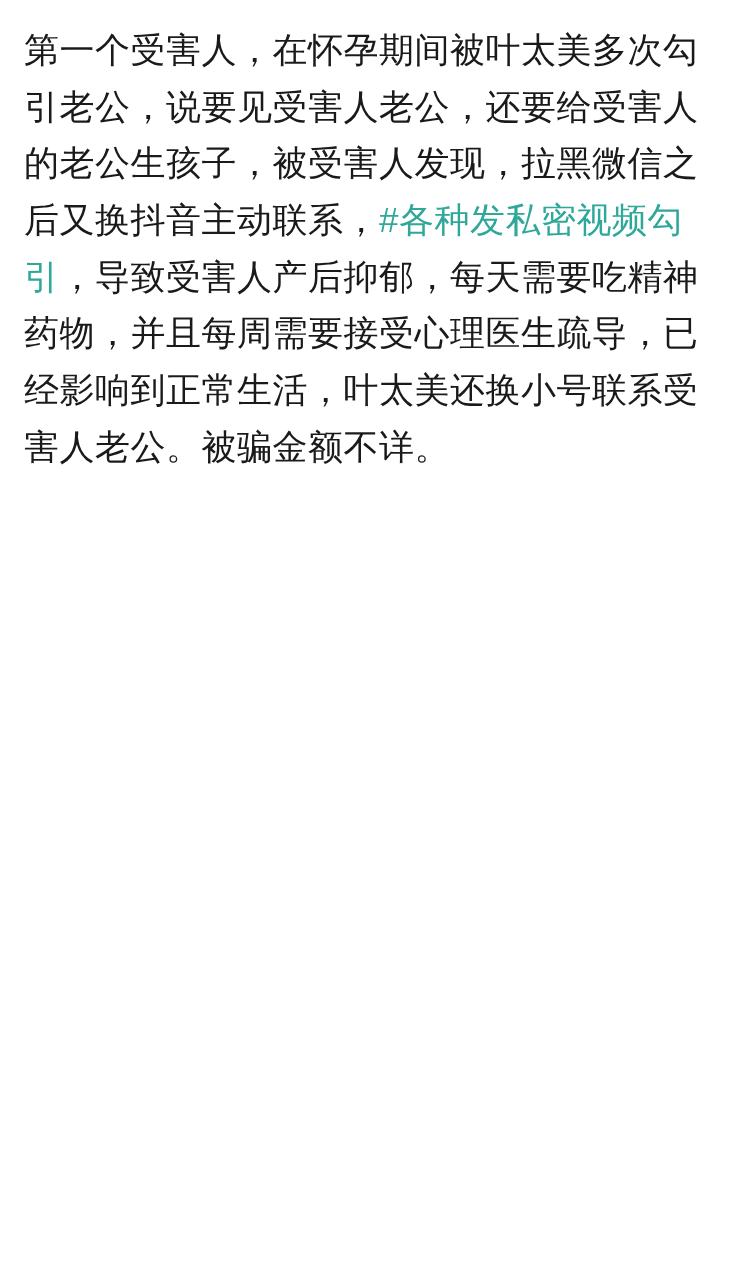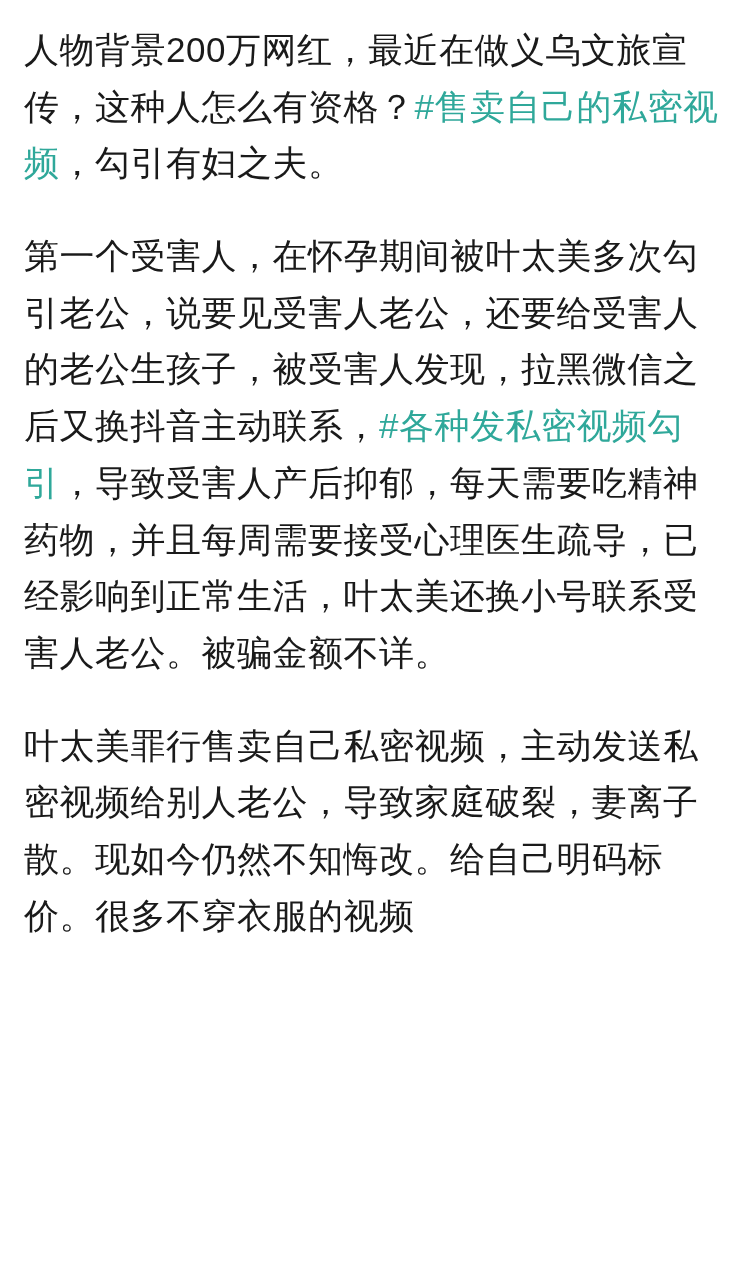--- a/index.html
+++ b/index.html
@@ -32,16 +32,14 @@
     margin-bottom: 0;
   }
   .tag {
     color: #2fa89a;
   }
 </style>
 </head>
 <body>
 
 <div class="post">
-  <p class="para"><span>人物背景200万网红，最近在做义乌文旅宣传，这种人怎么有资格？</span><span class="tag" style="color: rgb(47, 168, 154);">#售卖自己的私密视频</span><span>，勾引有妇之夫。</span></p>
   <p class="para"><span>第一个受害人，在怀孕期间被叶太美多次勾引老公，说要见受害人老公，还要给受害人的老公生孩子，被受害人发现，拉黑微信之后又换抖音主动联系，</span><span class="tag" style="color: rgb(47, 168, 154);">#各种发私密视频勾引</span><span>，导致受害人产后抑郁，每天需要吃精神药物，并且每周需要接受心理医生疏导，已经影响到正常生活，叶太美还换小号联系受害人老公。被骗金额不详。</span></p>
-  <p class="para"><span>叶太美罪行售卖自己私密视频，主动发送私密视频给别人老公，导致家庭破裂，妻离子散。现如今仍然不知悔改。给自己明码标价。很多不穿衣服的视频</span></p>
 </div>
 
 </body></html>

